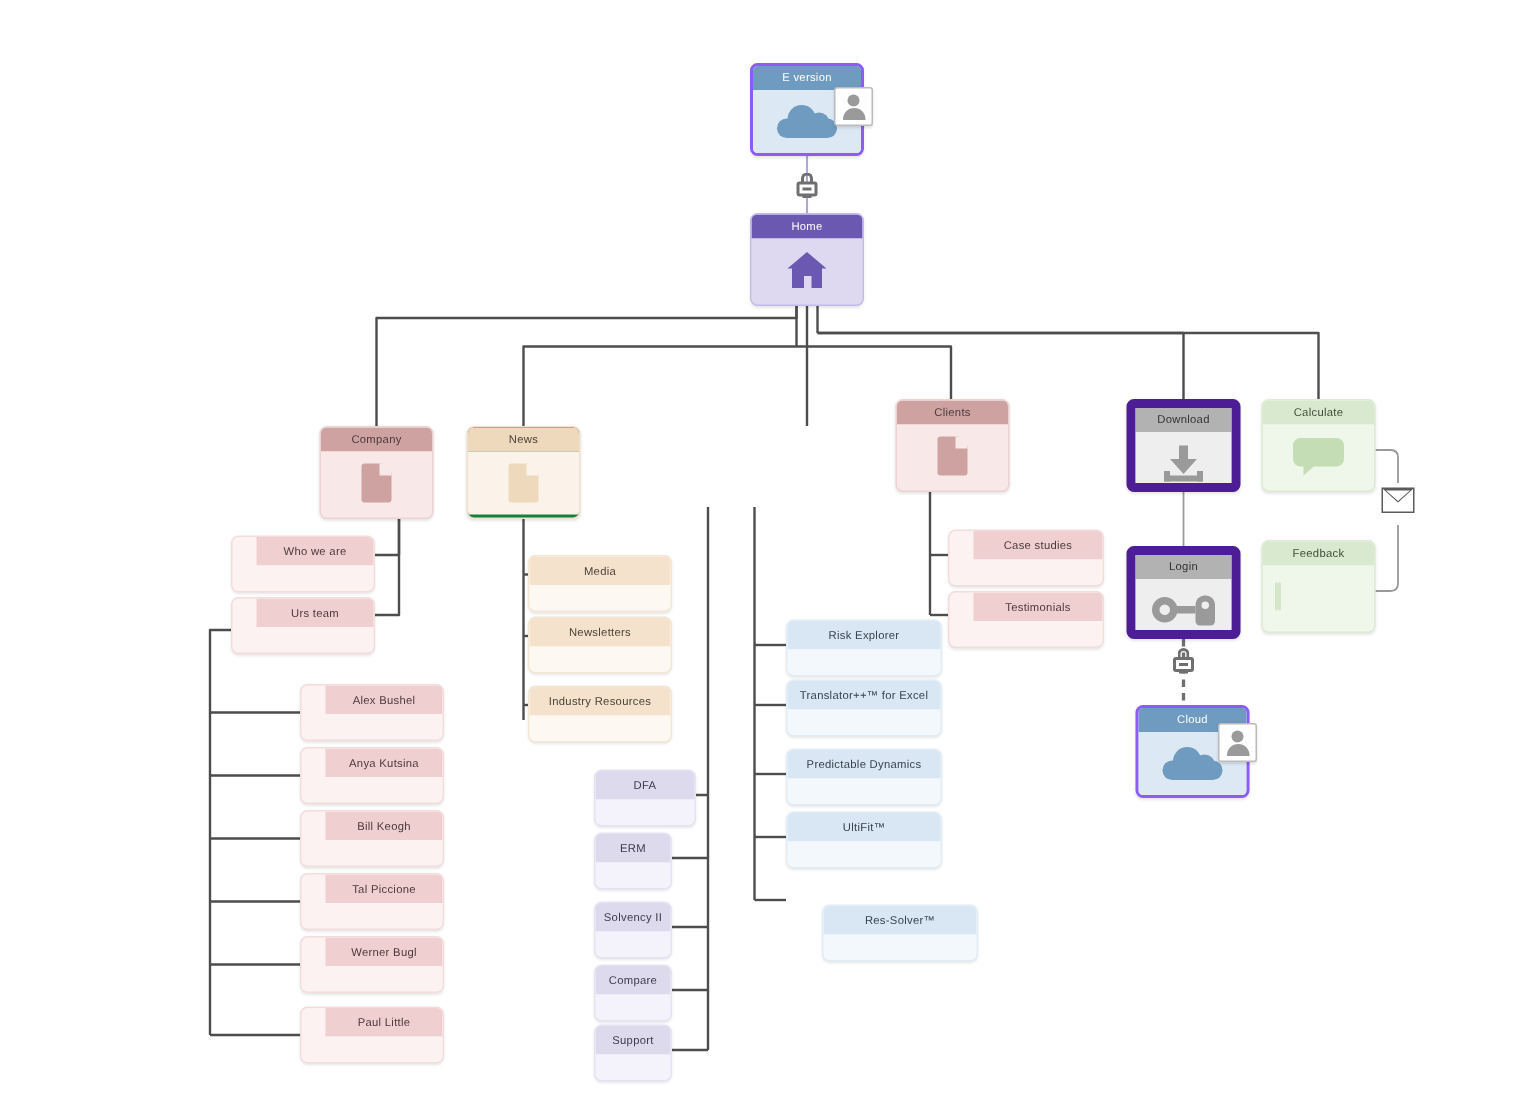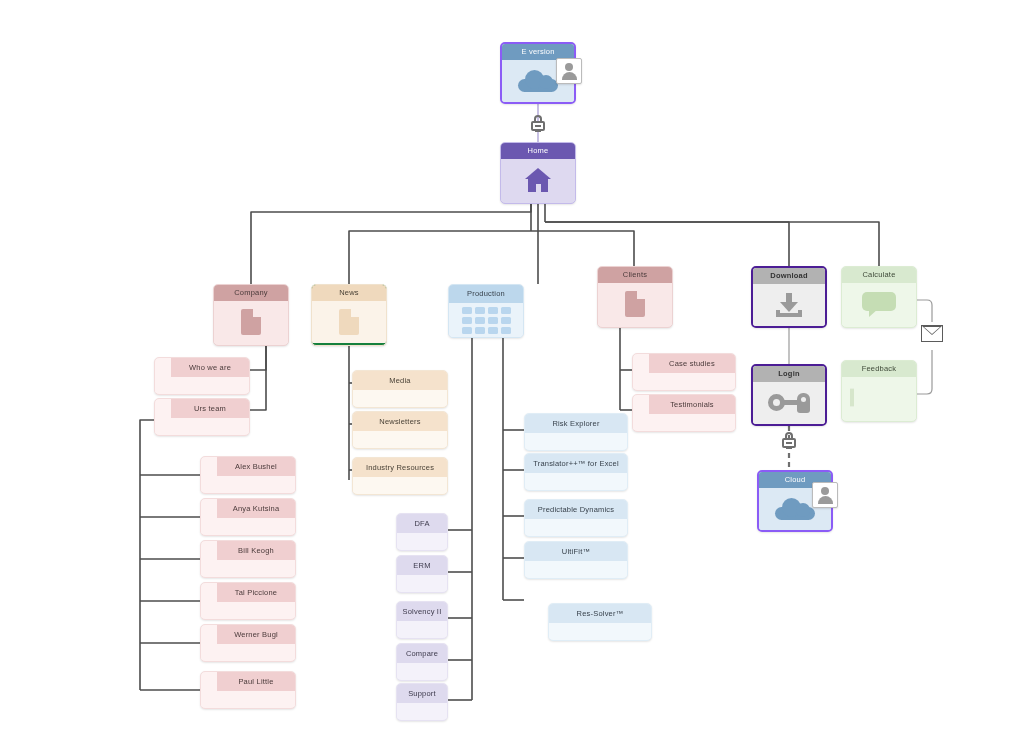--- a/index.html
+++ b/index.html
@@ -47,21 +47,21 @@
 
   .p-sand .hdr{background:#efd9bd;color:#4a4237;}
   .p-sand{background:#15803d;border:1px solid #f0e2cd;}
   .p-sand .body{background:#fbf3e9;}
 
   .p-sky .hdr{background:#bcd7ec;color:#39434d;}
   .p-sky{background:#eaf3fa;border:1px solid #d4e6f3;}
   .p-sky .body{background:#eaf3fa;}
 
   .p-grey .hdr{background:#b2b2b2;color:#333333;}
-  .p-grey{background:#eeeeee;border:2px solid #4c1d95;font-weight:bold;}
+  .p-grey{background:#eeeeee;border:6px solid #4c1d95;}
   .p-grey .body{background:#eeeeee;}
 
   .p-green .hdr{background:#d8e9cf;color:#3f4a39;}
   .p-green{background:#eef7e9;border:1px solid #dcecd3;}
   .p-green .body{background:#eef7e9;}
 
   
   .l-rose .hdr{background:#f0cfd0;color:#4a3a3a;margin-left:16px;}
   .l-rose{background:#fdf2f2;border:1px solid #f3dcdc;}
   .l-rose .body{background:#fdf2f2;}
@@ -287,39 +287,20 @@
   <div class="node big p-sand" style="left:311px;top:284px;">
     <div class="hdr">News</div>
     <div class="body">
       <span class="doc-ic ic">
         <span class="pg" style="background:#efd9bd;"></span>
         <span class="fold" style="background:#fbf3e9;"></span>
       </span>
     </div>
   </div>
 
-  <div class="node p-sky" style="left:448px;top:284px;width:76px;height:54px;">
-    <div class="hdr">Production</div>
-    <div class="body" style="height:36px;display:flex;align-items:center;justify-content:center;">
-      <span class="grid-ic ic">
-        <i></i>
-          <i></i>
-          <i></i>
-          <i></i>
-          <i></i>
-          <i></i>
-          <i></i>
-          <i></i>
-          <i></i>
-          <i></i>
-          <i></i>
-          <i></i>
-      </span>
-    </div>
-  </div>
 
   <div class="node big p-rose" style="left:597px;top:266px;">
     <div class="hdr">Clients</div>
     <div class="body">
       <span class="doc-ic ic">
         <span class="pg" style="background:#cfa2a2;"></span>
         <span class="fold" style="background:#f9e8e8;"></span>
       </span>
     </div>
   </div>
@@ -426,21 +407,21 @@
   </div>
   <div class="node leaf l-sand" style="left:352px;top:411px;">
     <div class="hdr">Newsletters</div>
     <div class="body"></div>
   </div>
   <div class="node leaf l-sand" style="left:352px;top:457px;">
     <div class="hdr">Industry Resources</div>
     <div class="body"></div>
   </div>
 
-  <div class="node leaf l-lav" style="left:396px;top:513px;width:52px;">
+  <div class="node leaf l-lav" style="left:396px;top:513px;width:68px;">
     <div class="hdr">DFA</div>
     <div class="body"></div>
   </div>
   <div class="node leaf l-lav" style="left:396px;top:555px;width:52px;">
     <div class="hdr">ERM</div>
     <div class="body"></div>
   </div>
   <div class="node leaf l-lav" style="left:396px;top:601px;width:52px;">
     <div class="hdr">Solvency II</div>
     <div class="body"></div>

